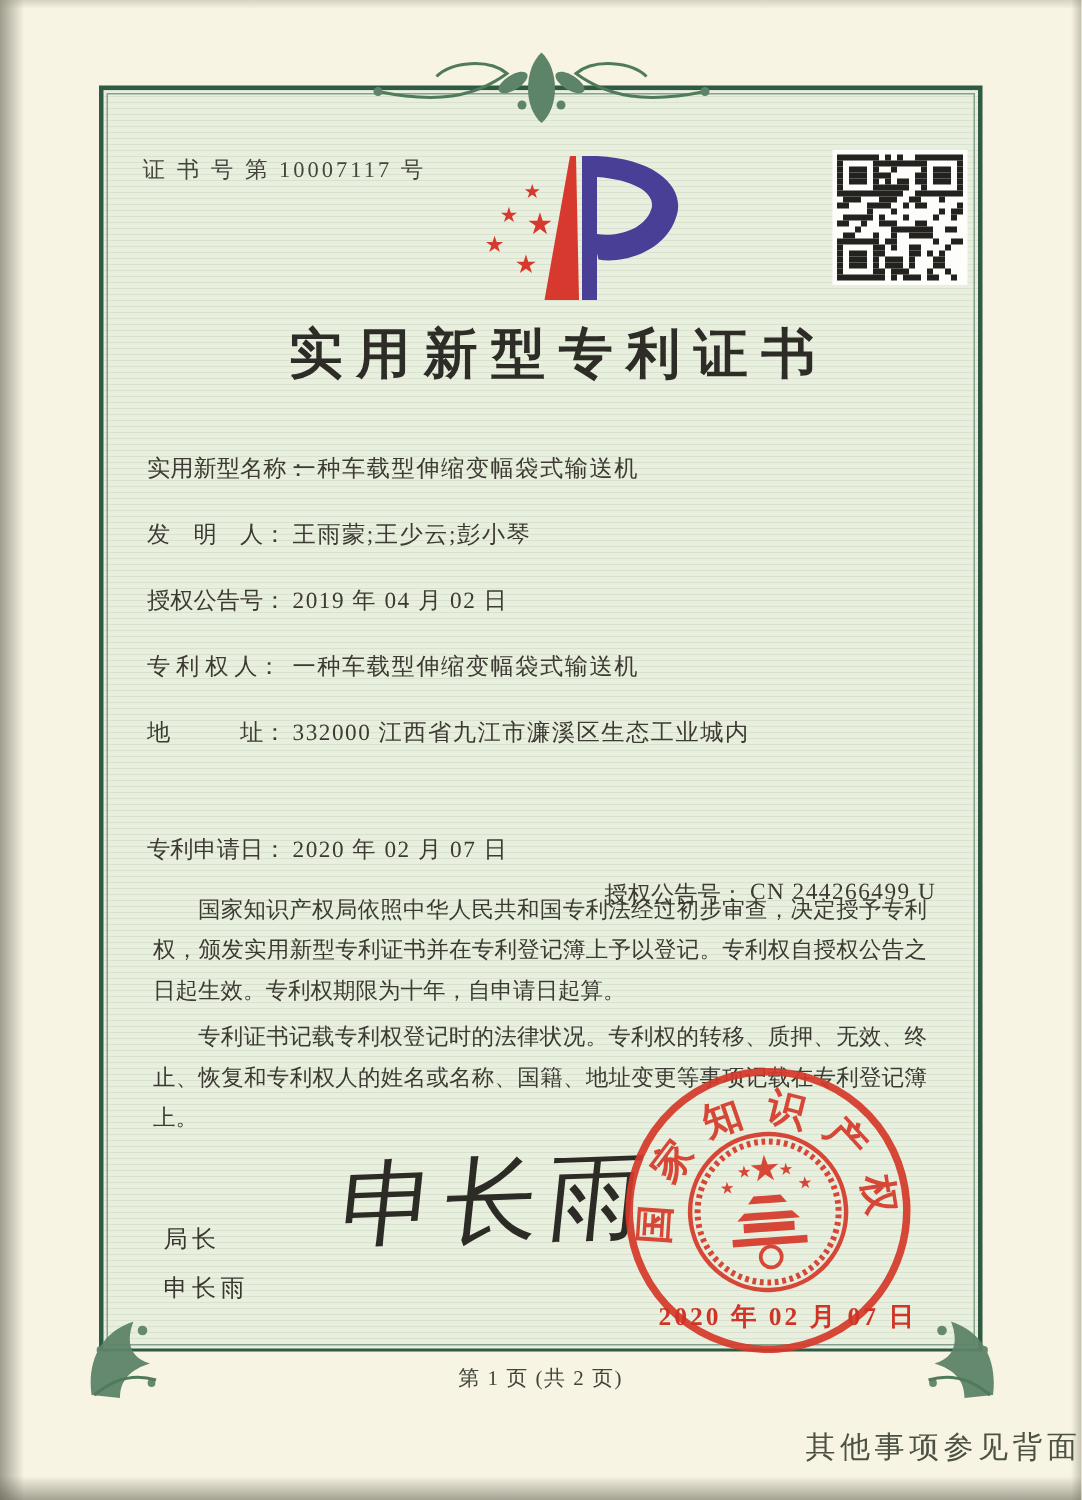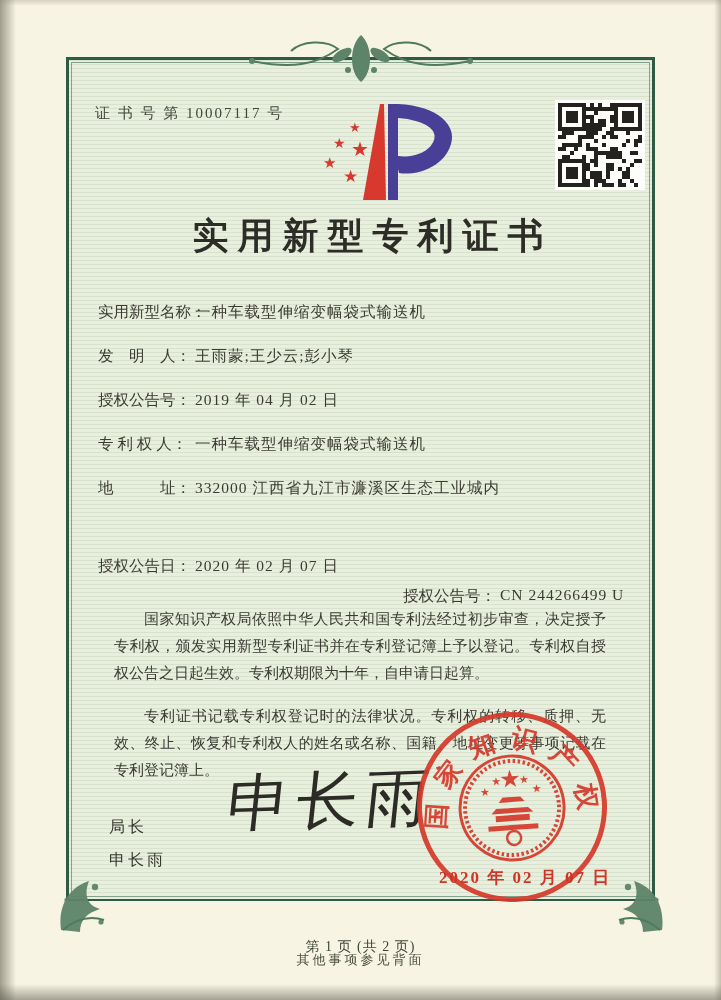--- a/index.html
+++ b/index.html
@@ -44,39 +44,39 @@
   .flabel{white-space:pre;width:97px;flex:none;}
   .fvalue{letter-spacing:1px;white-space:pre;}
 
   .grant{position:absolute;left:29px;right:28px;top:496px;display:flex;
     font-size:15.5px;color:#3c3a33;}
   .grant-left{width:305px;flex:none;display:flex;}
   .grant-right{display:flex;margin-top:30px;}
 
   .paras{position:absolute;left:29px;right:30px;top:530px;font-size:15px;
     line-height:27px;color:#3b3a33;text-align:justify;}
-  .paras p{margin:16px;text-indent:2em;}
+  .paras p{margin:4px;text-indent:2em;}
 
   .signer{position:absolute;left:40px;top:750px;font-size:16px;color:#37362f;
     font-family:"Liberation Sans","DejaVu Sans",sans-serif;letter-spacing:3px;line-height:33px;}
   .script-sig{position:absolute;left:112px;top:698px;width:300px;text-align:center;
     font-size:63px;color:#2d2b26;letter-spacing:6px;
     transform:rotate(-2deg) skewX(-8deg);font-weight:500;}
 
   .seal{position:absolute;left:348px;top:652px;width:190px;height:190px;
     transform:rotate(-4deg);opacity:.92;}
   .seal-ring{position:absolute;inset:0;border:5px solid #d6392b;border-radius:50%;}
   .seal-date{position:absolute;left:370px;top:806px;width:210px;color:#cf3426;
     font-size:17px;font-weight:bold;letter-spacing:2px;white-space:pre;}
 
   .footer-page{position:absolute;left:0;right:0;top:850px;text-align:center;
-    font-size:14px;color:#3f4538;letter-spacing:1px;margin-top:28px;}
-
-  .back-note{position:absolute;left:0;right:0;top:951px;text-align:center;
-    font-size:13px;color:#4c5142;letter-spacing:3px;}
+    font-size:14px;color:#3f4538;letter-spacing:1px;}
+
+  .back-note{position:absolute;left:0;right:0;top:951px;text-align:right;
+    font-size:20px;color:#4c5142;letter-spacing:3px;}
 </style>
 </head>
 <body>
 
 <div class="page">
 
   <div class="frame">
     <div class="frame-inner"></div>
 
     <svg class="ornament-top" width="230" height="58" viewBox="0 0 230 58">
@@ -593,21 +593,21 @@
         <span class="fvalue">一种车载型伸缩变幅袋式输送机</span>
       </div>
       <div class="frow">
         <span class="flabel">地　　　址：</span>
         <span class="fvalue">332000 江西省九江市濂溪区生态工业城内</span>
       </div>
     </div>
 
     <div class="grant">
       <div class="grant-left">
-        <span class="flabel">授权公告日：</span>
+        <span class="flabel">专利申请日：</span>
         <span class="fvalue">2020 年 02 月 07 日</span>
       </div>
       <div class="grant-right">
         <span class="flabel">授权公告号：</span>
         <span class="fvalue">CN 244266499 U</span>
       </div>
     </div>
 
     <div class="paras">
       <p>国家知识产权局依照中华人民共和国专利法经过初步审查，决定授予专利权，颁发实用新型专利证书并在专利登记簿上予以登记。专利权自授权公告之日起生效。专利权期限为十年，自申请日起算。</p>

